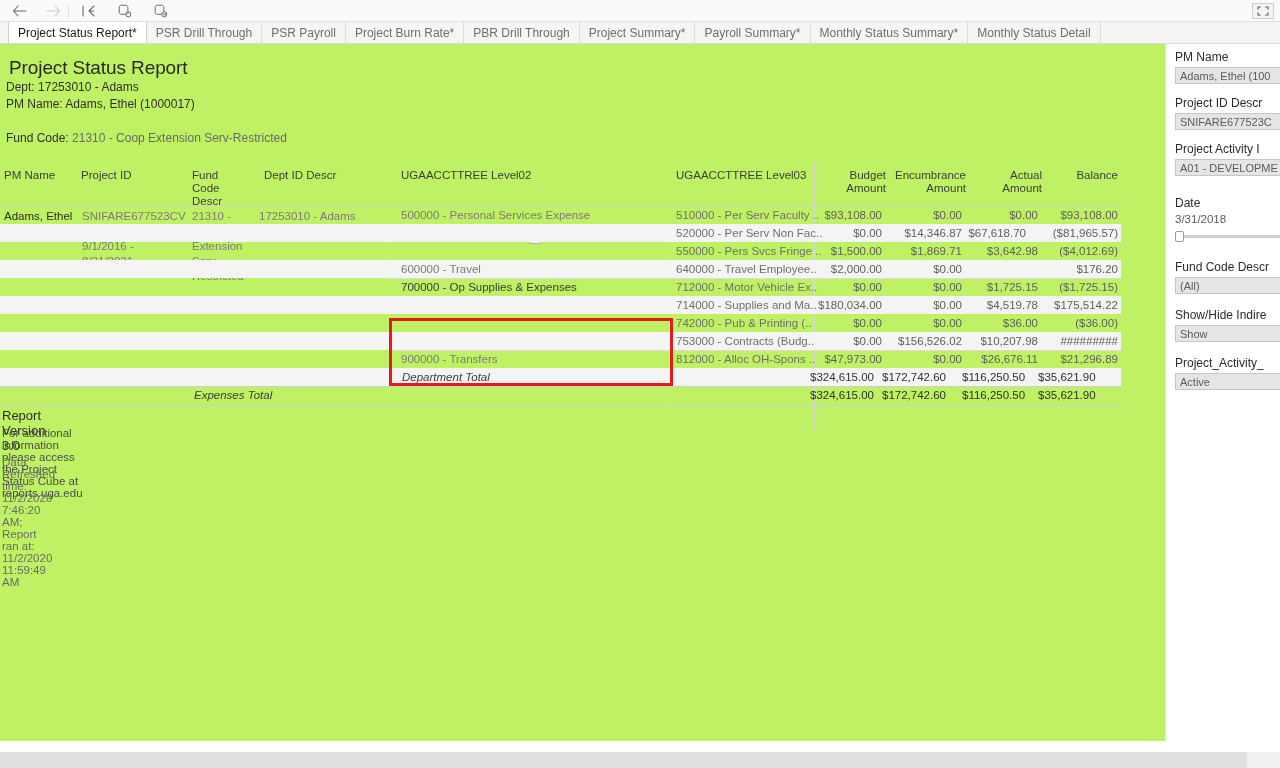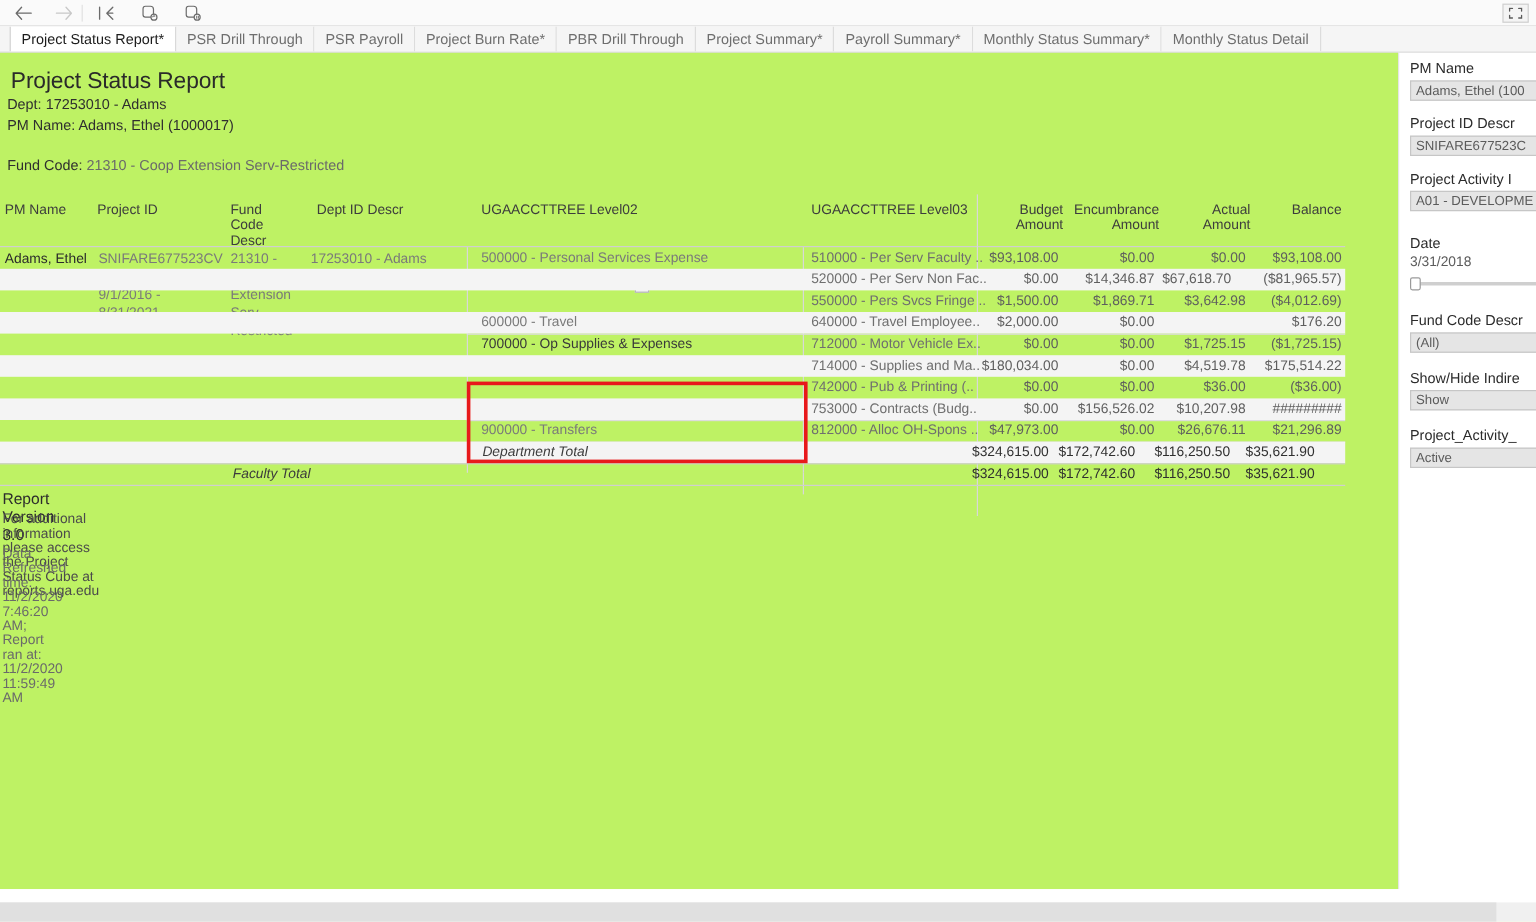--- a/index.html
+++ b/index.html
@@ -420,21 +420,21 @@
     <div class="total-row band" style="top:162px;">
       <div class="total-label" style="left:402px;">Department Total</div>
       <div class="total-num" style="left:810px; width:72px;">$324,615.00</div>
       <div class="total-num" style="left:882px; width:80px;">$172,742.60</div>
       <div class="total-num" style="left:962px; width:76px;">$116,250.50</div>
       <div class="total-num" style="left:1038px; width:80px;">$35,621.90</div>
     </div>
 
     <div class="hline" style="top:180px; left:0px; width:1121px;"></div>
     <div class="total-row" style="top:180px;">
-      <div class="total-label" style="left:194px;">Faculty Total</div>
+      <div class="total-label" style="left:194px;">Expenses Total</div>
       <div class="total-num" style="left:810px; width:72px;">$324,615.00</div>
       <div class="total-num" style="left:882px; width:80px;">$172,742.60</div>
       <div class="total-num" style="left:962px; width:76px;">$116,250.50</div>
       <div class="total-num" style="left:1038px; width:80px;">$35,621.90</div>
     </div>
     <div class="hline" style="top:198px; left:0px; width:1121px;"></div>
   </div>
 
   <div id="redbox"></div>
 

